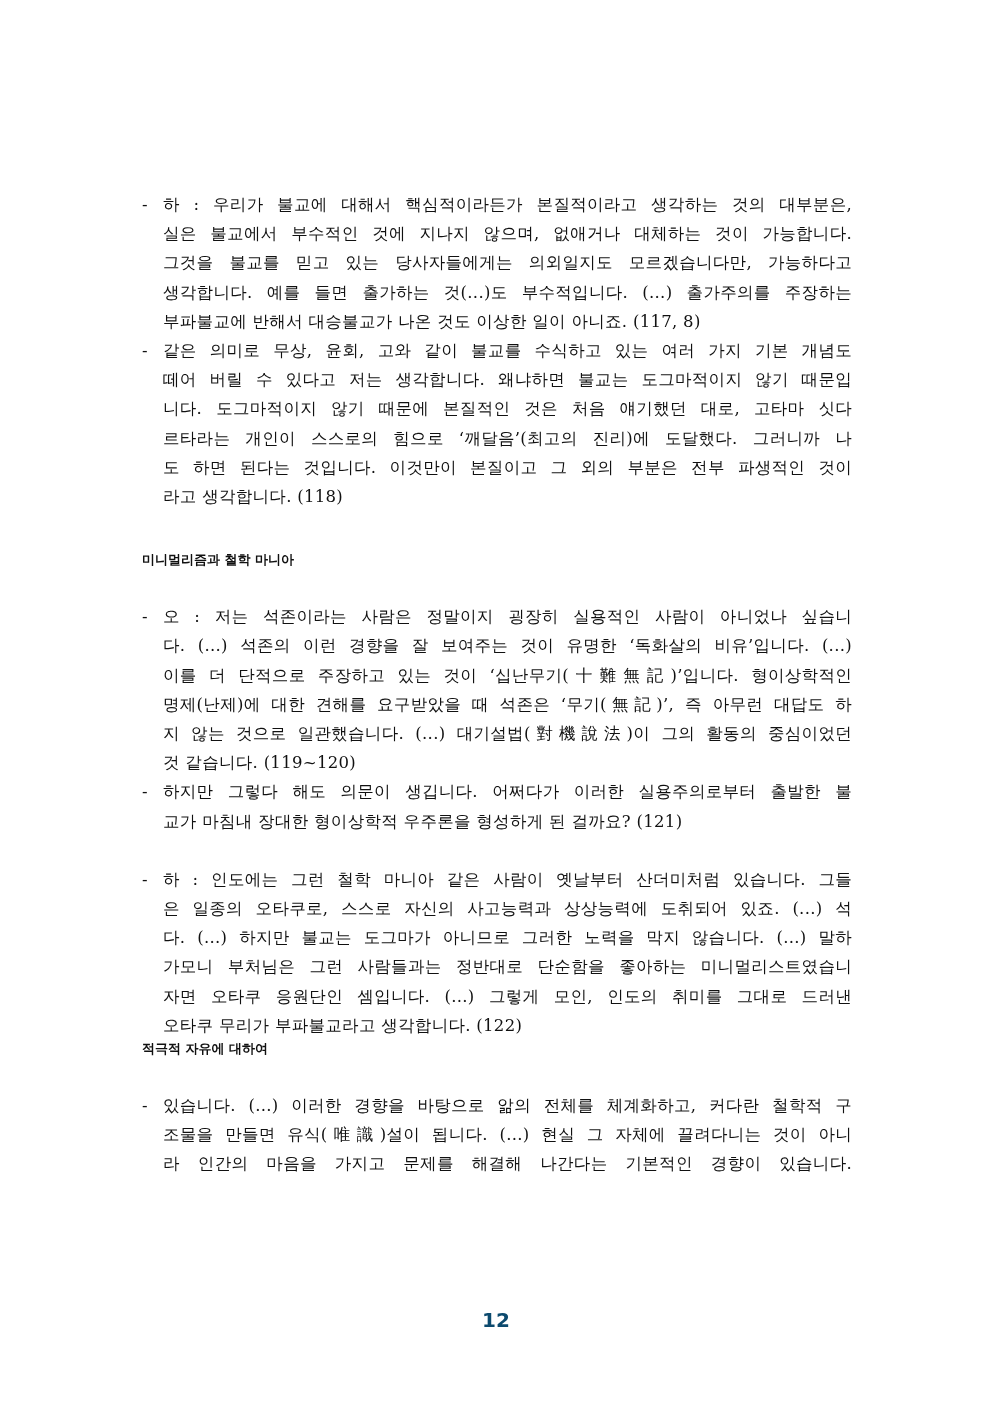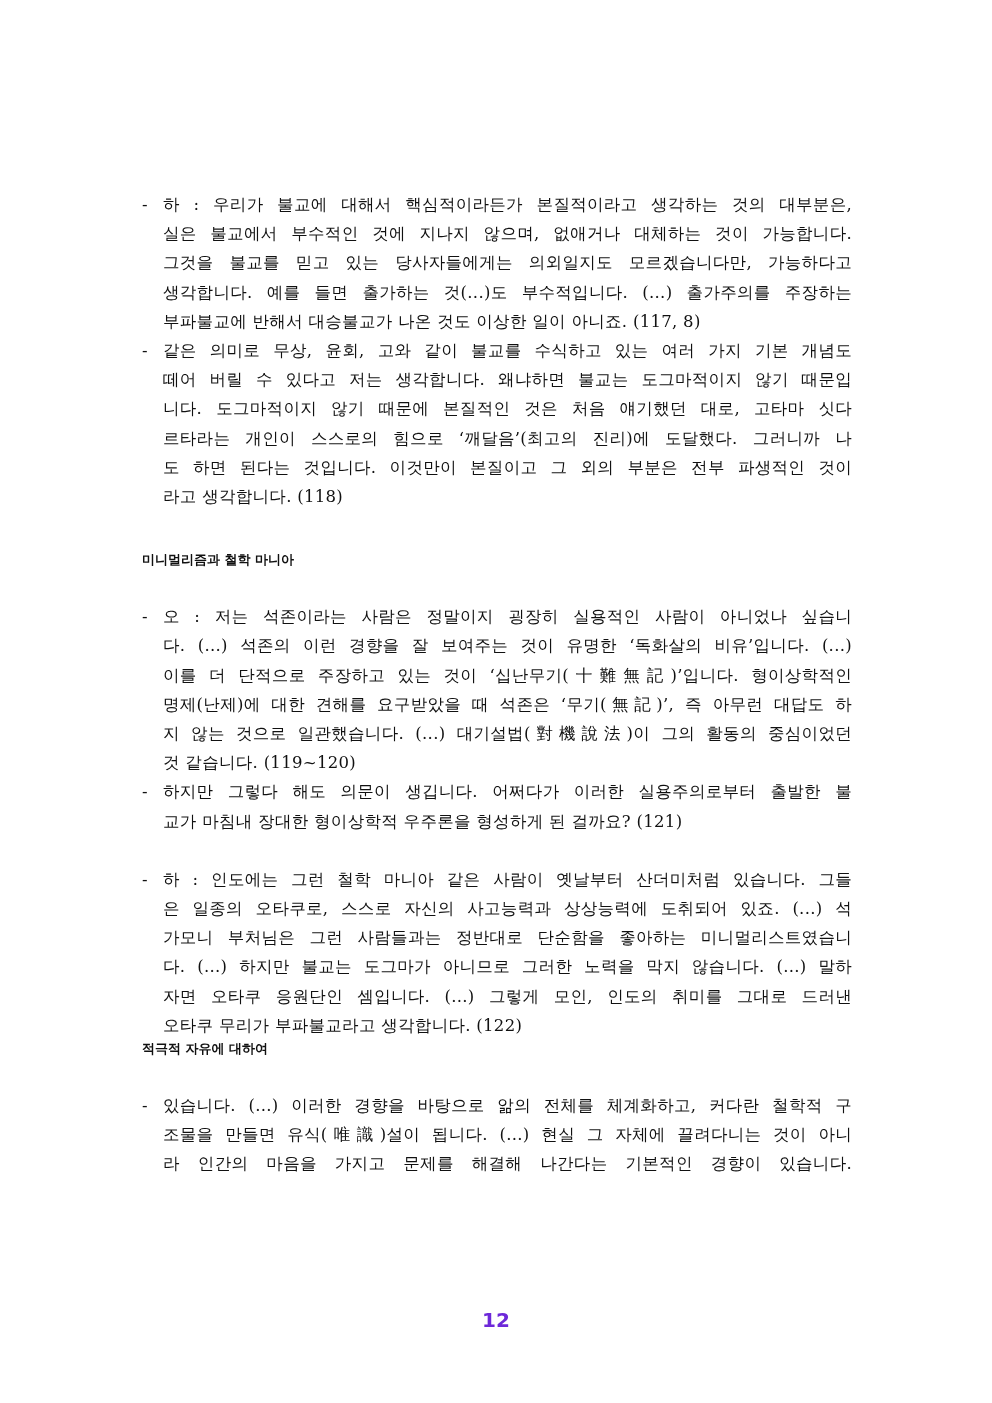--- a/index.html
+++ b/index.html
@@ -8,21 +8,21 @@
   .content { position: absolute; left: 142px; top: 190px; width: 710px; }
   .item { position: relative; padding-left: 21px; font-size: 16.5px; line-height: 29.2px;
           text-align: justify; text-align-last: justify; letter-spacing: 0.3px; }
   .item .dash { position: absolute; left: 0; top: 0; }
   .line { display: block; text-align: justify; text-align-last: justify; }
   .line.end { text-align-last: left; }
   .heading { font-family: "DejaVu Sans", "Liberation Sans", sans-serif; font-weight: bold;
              font-size: 13px; margin: 0; }
   .page-number { position: absolute; left: 0; width: 992px; top: 1308px; text-align: center;
                  font-family: "DejaVu Sans", "Liberation Sans", sans-serif; font-size: 20px;
-                 color: #6d28d9; font-weight: bold; }
+                 color: #0c4a6e; font-weight: bold; }
 </style>
 </head>
 <body>
 
 <div class="content">
 
   <div>
     <div class="item">
       <span class="dash">-</span>
       <span class="line">하 : 우리가 불교에 대해서 핵심적이라든가 본질적이라고 생각하는 것의 대부분은,</span>
@@ -57,22 +57,22 @@
     <div class="item">
       <span class="dash">-</span>
       <span class="line">하지만 그렇다 해도 의문이 생깁니다. 어쩌다가 이러한 실용주의로부터 출발한 불</span>
       <span class="line end">교가 마침내 장대한 형이상학적 우주론을 형성하게 된 걸까요? (121)</span>
     </div>
     <div style="height:29px;"></div>
     <div class="item">
       <span class="dash">-</span>
       <span class="line">하 : 인도에는 그런 철학 마니아 같은 사람이 옛날부터 산더미처럼 있습니다. 그들</span>
       <span class="line">은 일종의 오타쿠로, 스스로 자신의 사고능력과 상상능력에 도취되어 있죠. (...) 석</span>
+      <span class="line">다. (...) 하지만 불교는 도그마가 아니므로 그러한 노력을 막지 않습니다. (...) 말하</span>
       <span class="line">가모니 부처님은 그런 사람들과는 정반대로 단순함을 좋아하는 미니멀리스트였습니</span>
-      <span class="line">다. (...) 하지만 불교는 도그마가 아니므로 그러한 노력을 막지 않습니다. (...) 말하</span>
       <span class="line">자면 오타쿠 응원단인 셈입니다. (...) 그렇게 모인, 인도의 취미를 그대로 드러낸</span>
       <span class="line end">오타쿠 무리가 부파불교라고 생각합니다. (122)</span>
     </div>
   </div>
 
   <div style="">
     <h3 class="heading">적극적 자유에 대하여</h3>
     <div style="height:33px;"></div>
     <div class="item">
       <span class="dash">-</span>

